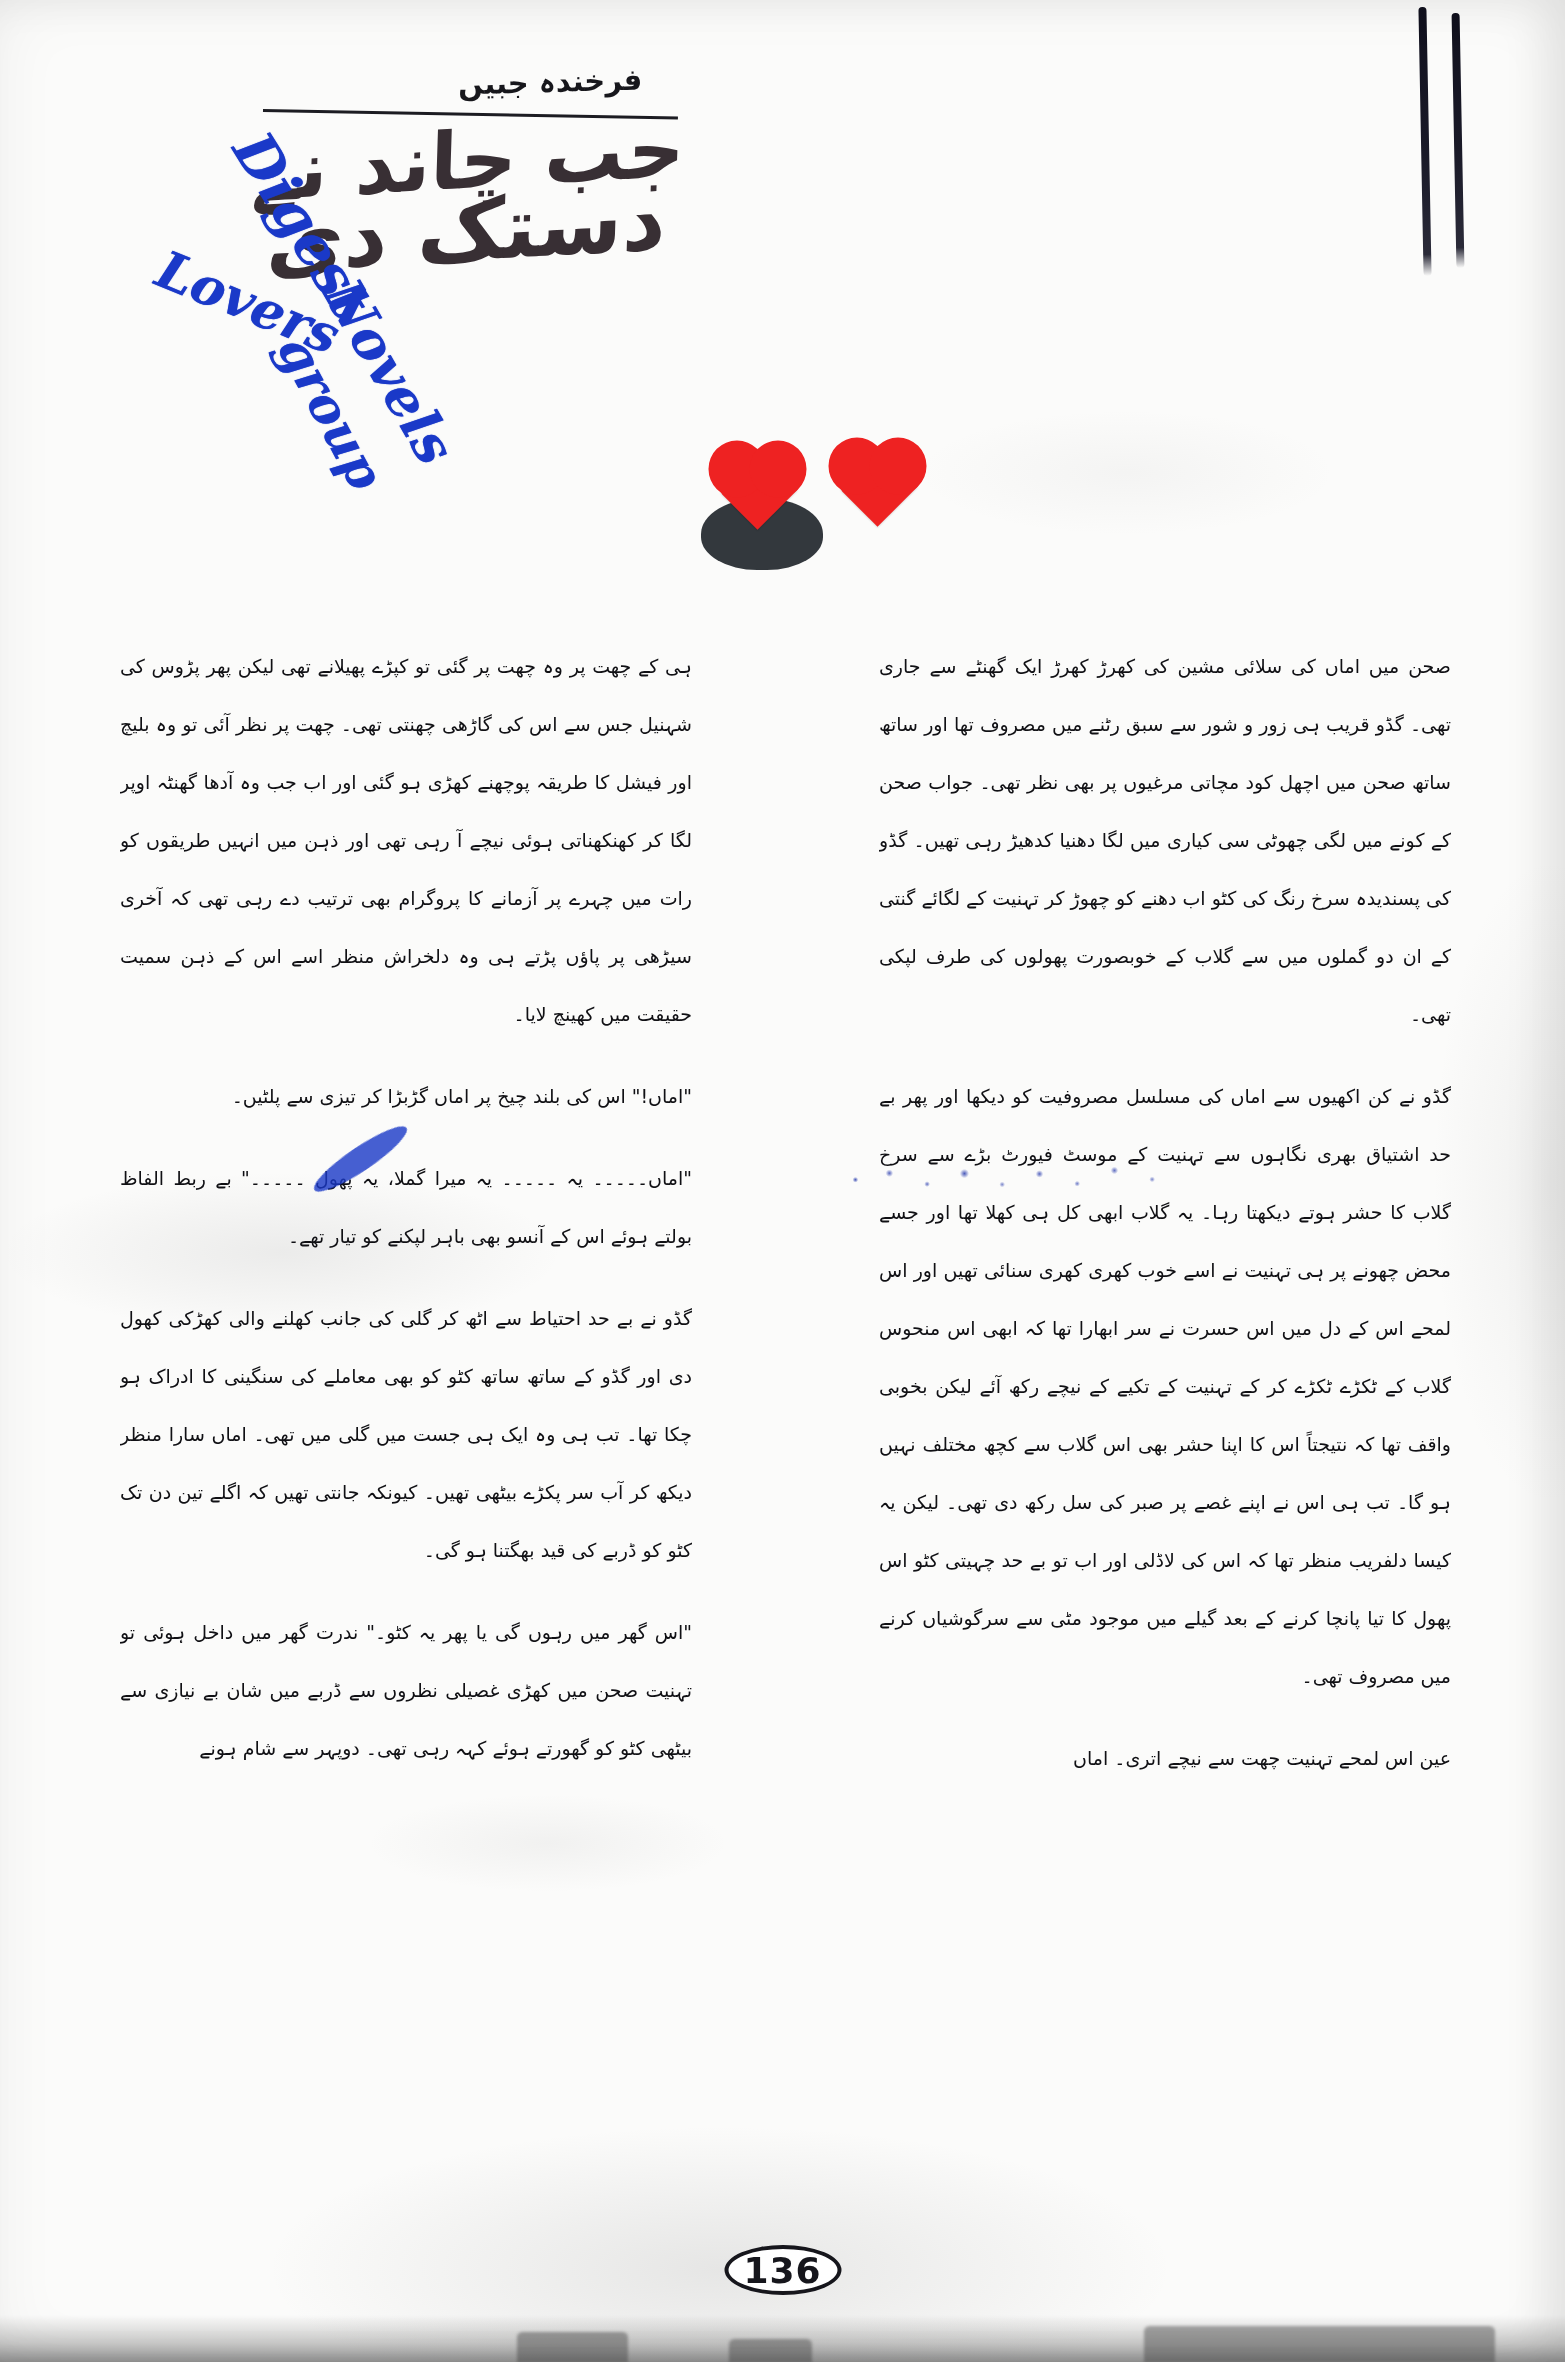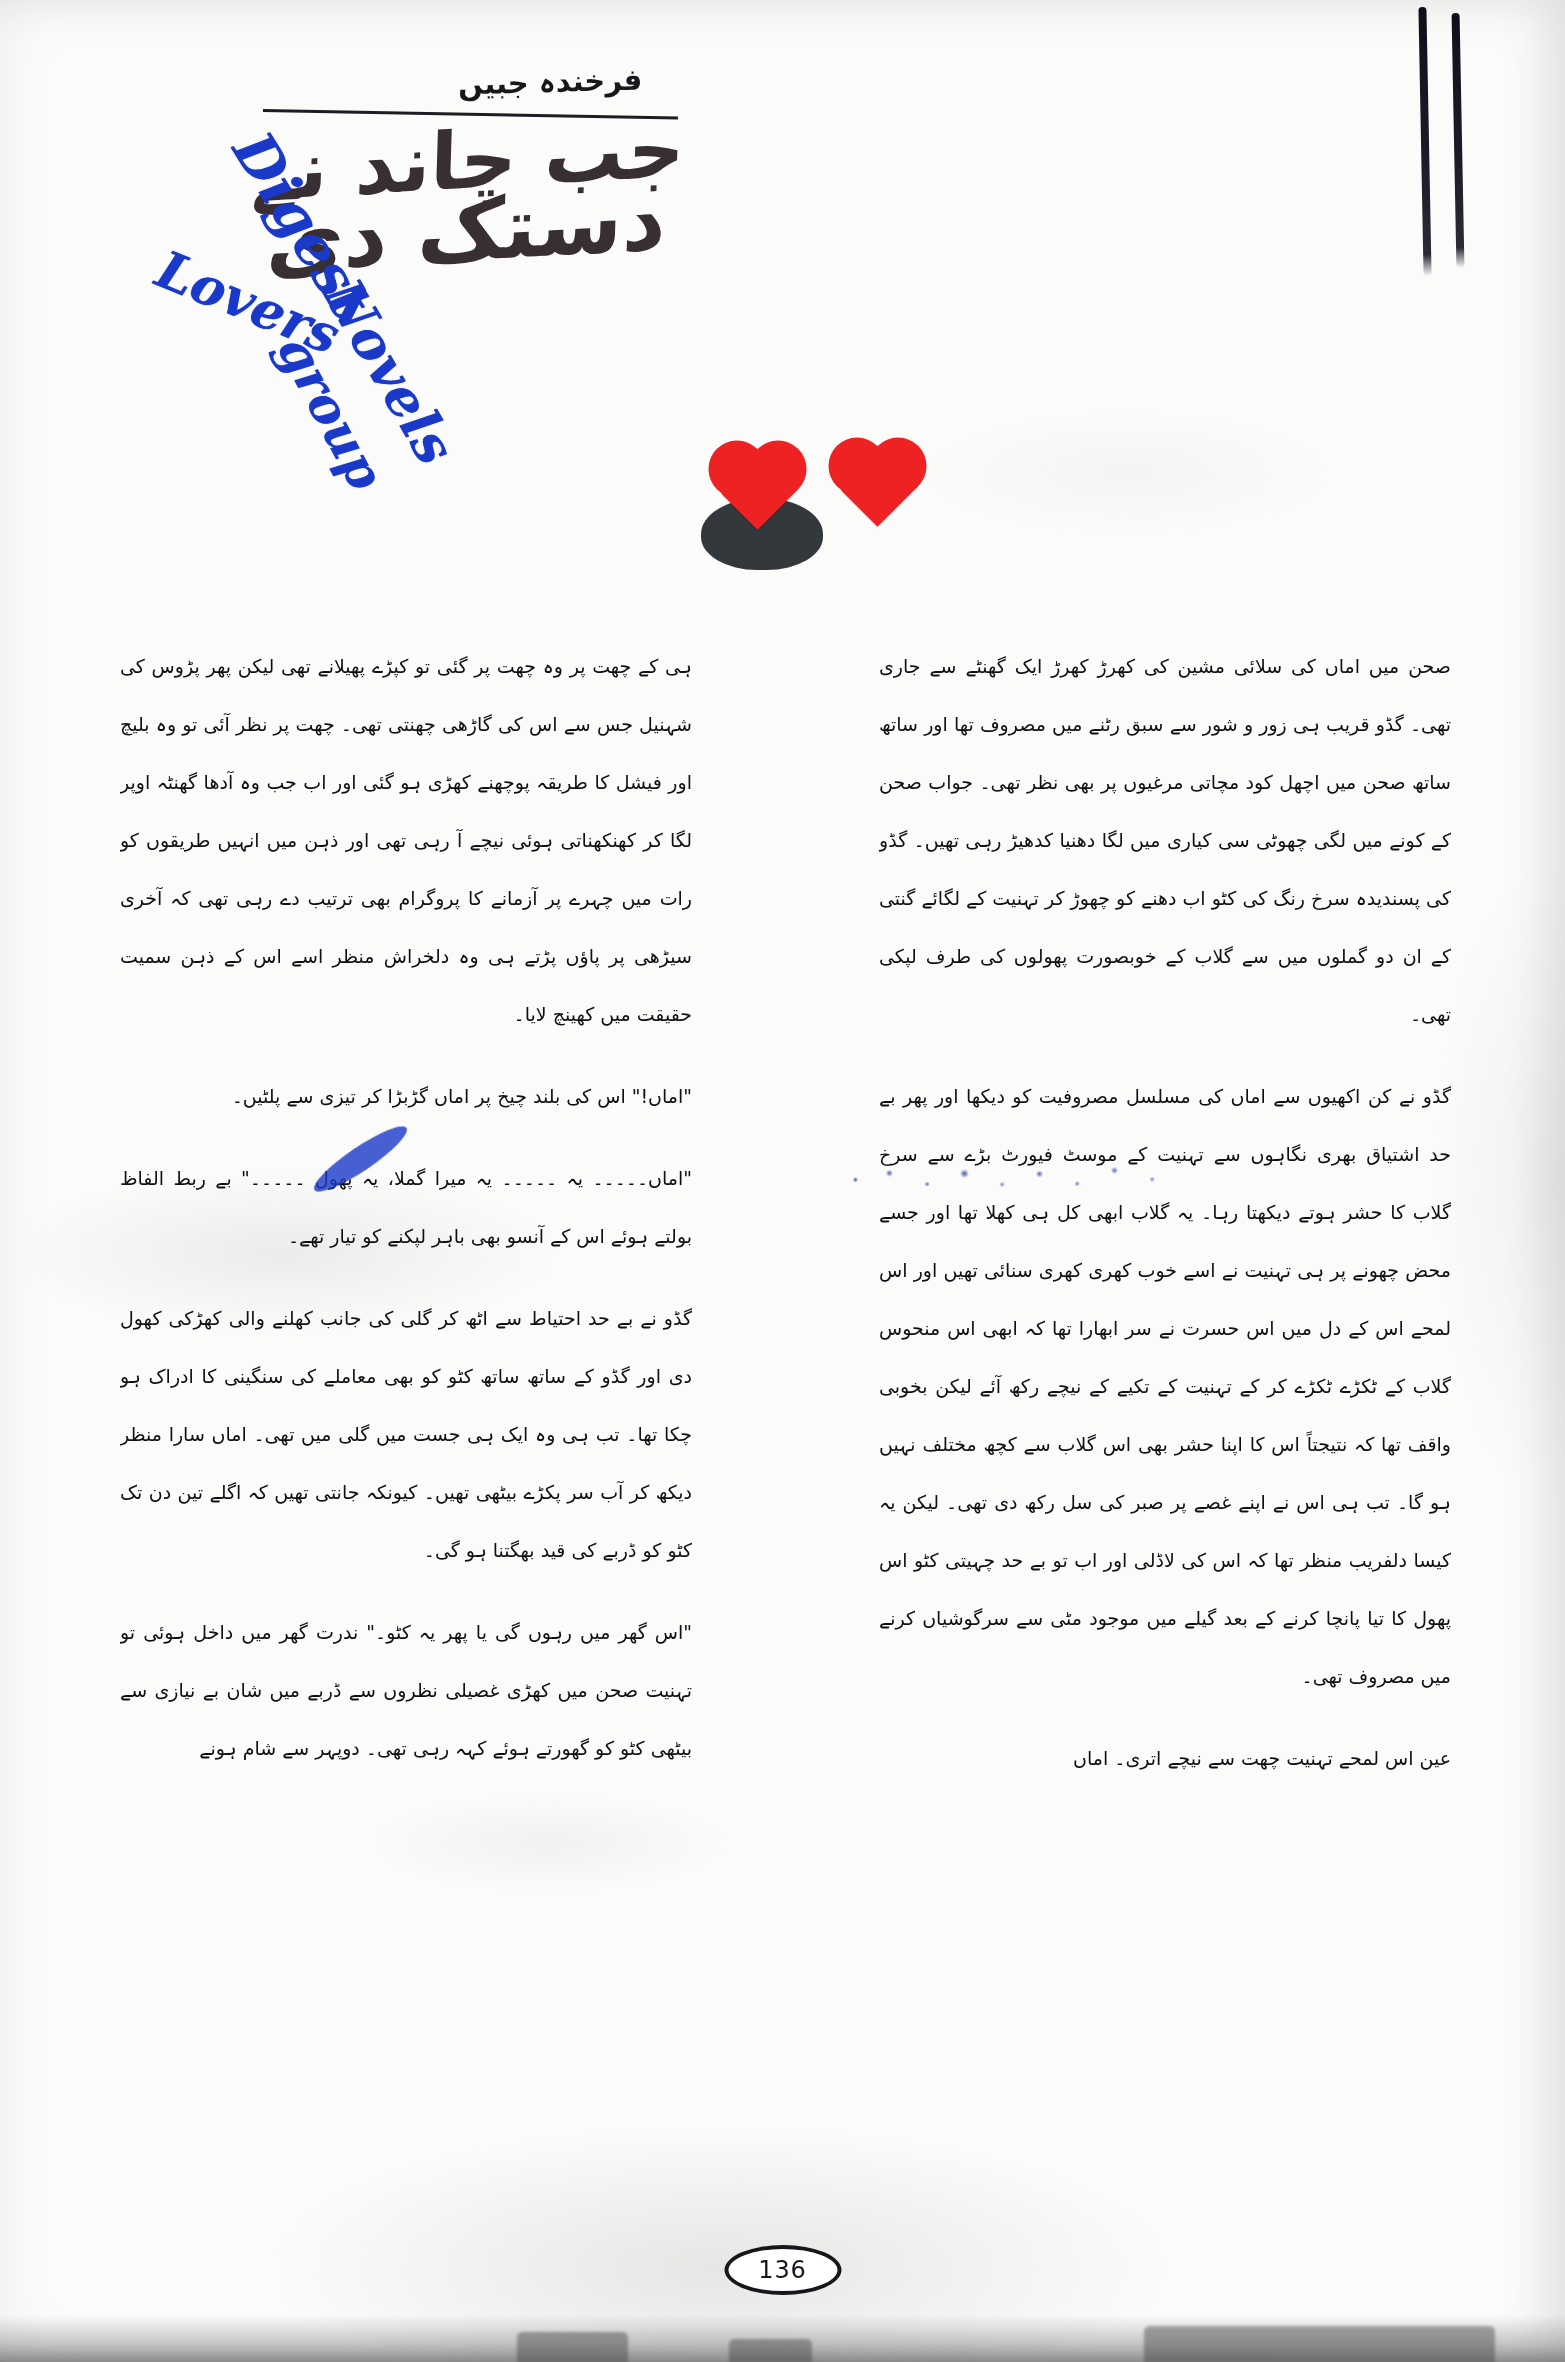--- a/index.html
+++ b/index.html
@@ -136,21 +136,21 @@
     position:absolute;left:305px;top:1147px;width:111px;height:24px;
     background:#1a39c8;opacity:.8;border-radius:50%;
     transform:rotate(-34deg);filter:blur(0.4px);
   }
 
   
   .pageno{
     position:absolute;left:50%;transform:translateX(-50%);top:2245px;
     width:109px;height:42px;border:4.6px solid #16161c;border-radius:50%;
     display:flex;align-items:center;justify-content:center;
-    font-size:24px;font-weight:400;color:#16161c;
+    font-size:36px;font-weight:700;color:#16161c;
     letter-spacing:0.9px;background:#fff;
   }
 </style>
 </head>
 <body>
 
 <div class="page">
 
   <div class="paper-noise"></div>
 

